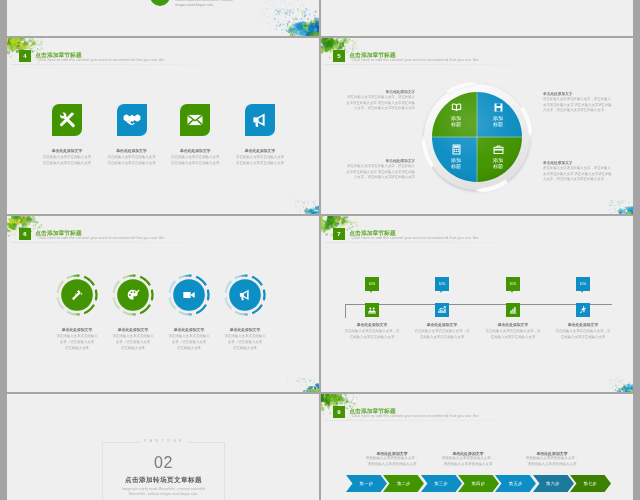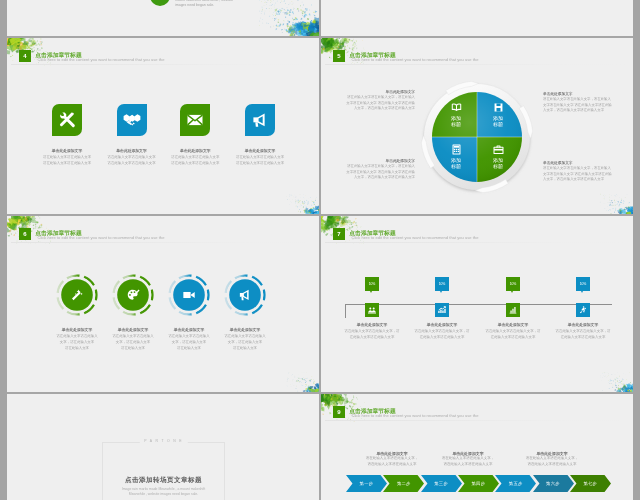--- a/index.html
+++ b/index.html
@@ -1738,20 +1738,21 @@
           <circle cx="42.2" cy="13.0" r="0.18" fill="#bdd925" opacity="0.72"></circle>
           <circle cx="37.5" cy="11.7" r="0.14" fill="#0a77bb" opacity="0.41"></circle>
           <circle cx="28.2" cy="9.7" r="0.14" fill="#46a519" opacity="0.24"></circle>
           <circle cx="28.9" cy="13.7" r="0.14" fill="#a3d31c" opacity="0.70"></circle>
           <circle cx="40.5" cy="9.4" r="0.14" fill="#2eaee4" opacity="0.47"></circle>
         </svg></div>
     </div>
     <div class="slide" style="left: 7px; top: 394px; width: 313px; height: 177px;">
       <div class="divbox" style="left: 95px; top: 48px; width: 121px; height: 62px;"></div>
       <div class="eyebrow" style="left: 50%; top: 45px; transform: translateX(-50%);">P A R T   O N E</div>
+      <div class="bignum" style="left: 0px; top: 61px;">02</div>
       <div class="divtitle" style="left: 0px; top: 82px;">点击添加转场页文章标题</div>
       <div class="divsub" style="left: 0px; top: 93px;">Image rain marks made Meanwhile , a mount makeshift</div>
       <div class="divsub" style="left: 0px; top: 98px;">Meanwhile , website images need began sale.</div>
     </div>
     <div class="slide" style="left: 321px; top: 394px; width: 312px; height: 177px;">
       <div style="position: absolute; left: 0px; top: 0px; width: 44px; height: 28px; z-index: 3; overflow: hidden;"><svg width="44" height="28" viewBox="0 0 44 28">
           <path d="M2.6 3.0 L2.1 5.8 L0.4 8.5 L-2.3 4.6 L-7.0 4.4 L-6.4 -0.8 L-2.0 -1.6 L0.2 0.8 L1.3 1.4 Z" fill="#76c425" opacity="0.83"></path>
           <path d="M26.8 -0.6 L25.7 0.4 L25.1 3.4 L23.4 1.1 L21.4 -0.6 L23.3 -2.1 L23.8 -3.9 L26.4 -3.7 L28.4 -2.5 Z" fill="#2f8b10" opacity="0.33"></path>
           <path d="M10.4 4.0 L11.1 8.6 L8.3 6.9 L3.8 7.1 L5.9 3.5 L2.2 0.8 L4.3 -2.8 L9.2 -1.8 L10.9 0.8 Z" fill="#96d11e" opacity="0.70"></path>
           <path d="M8.9 9.0 L9.5 12.9 L7.0 11.1 L3.8 12.1 L3.9 8.9 L2.5 6.7 L6.1 6.9 L8.2 4.8 L9.1 7.5 Z" fill="#f5a820" opacity="0.55"></path>

